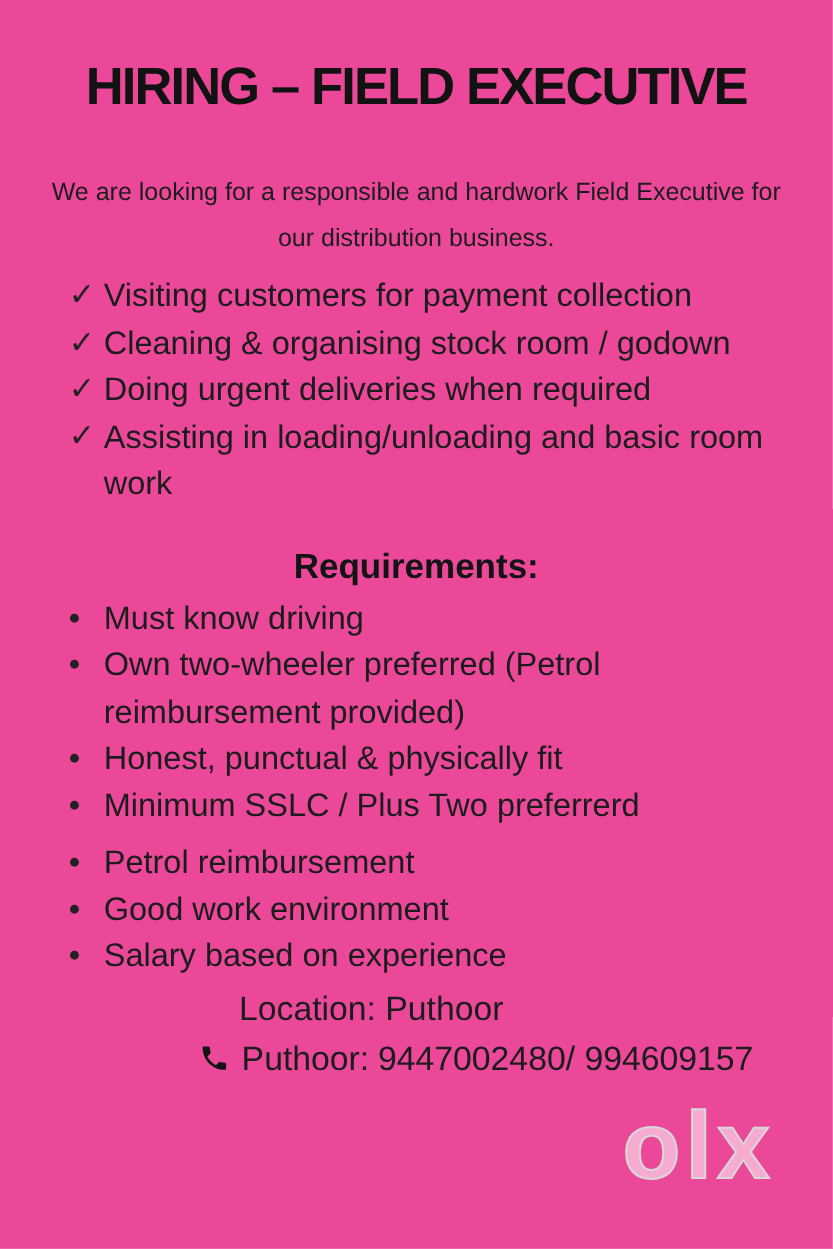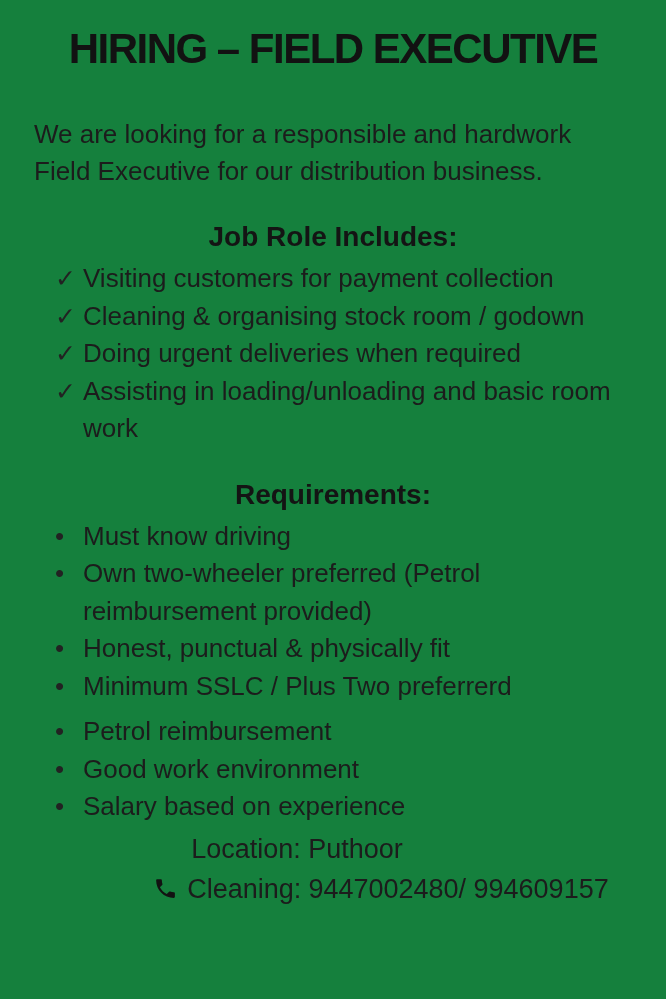--- a/index.html
+++ b/index.html
@@ -5,39 +5,40 @@
   html, body { margin: 0; padding: 0; }
   body {
     font-family: "Liberation Sans", "DejaVu Sans", sans-serif;
     background: #e9e9e9;
   }
   .poster {
     position: relative;
     width: 666px;
     height: 999px;
     margin: 0 auto;
-    background: #15803d;
+    background: #ec4899;
     color: #1c1c1c;
     overflow: hidden;
     box-sizing: border-box;
-    padding-top: 26px;
+    padding-top: 46px;
   }
   .poster-title {
     margin: 0;
     text-align: center;
     font-size: 42px;
     line-height: 46px;
     font-weight: 800;
     letter-spacing: -1.5px;
     color: #121212;
   }
   .intro {
     margin: 44px auto 0;
     max-width: 598px;
-    font-size: 26px;
+    text-align: center;
+    font-size: 20px;
     line-height: 37px;
     font-weight: 400;
   }
   .section-heading {
     margin: 0;
     text-align: center;
     font-size: 28px;
     line-height: 30px;
     font-weight: 700;
     color: #141414;
@@ -99,21 +100,20 @@
 </style>
 </head>
 <body>
 
 <div class="poster">
 
   <h1 class="poster-title">HIRING – FIELD EXECUTIVE</h1>
 
   <p class="intro">We are looking for a responsible and hardwork Field Executive for our distribution business.</p>
 
-  <h2 class="section-heading job-role">Job Role Includes:</h2>
 
   <ul class="item-list">
     <li>
       <span class="marker">✓</span>
       <span class="item-text">Visiting customers for payment collection</span>
     </li>
     <li>
       <span class="marker">✓</span>
       <span class="item-text">Cleaning &amp; organising stock room / godown</span>
     </li>
@@ -163,19 +163,24 @@
       <span class="item-text">Salary based on experience</span>
     </li>
   </ul>
 
   <div class="footer">
     <div class="location-line">Location: Puthoor</div>
     <div class="contact-line">
       <svg class="phone-icon-svg" viewBox="0 0 24 24" aria-hidden="true">
         <path fill="#121212" d="M6.62 10.79c1.44 2.83 3.76 5.14 6.59 6.59l2.2-2.2c.27-.27.67-.36 1.02-.24 1.12.37 2.33.57 3.57.57.55 0 1 .45 1 1V20c0 .55-.45 1-1 1-9.39 0-17-7.61-17-17 0-.55.45-1 1-1h3.5c.55 0 1 .45 1 1 0 1.25.2 2.45.57 3.57.11.35.03.74-.25 1.02l-2.2 2.2z"></path>
       </svg>
-      <span>Cleaning:</span>
+      <span>Puthoor:</span>
       <span>9447002480/ 994609157</span>
     </div>
   </div>
 
+  <div class="watermark">
+    <svg width="170" height="86" viewBox="0 0 170 86" aria-hidden="true">
+      <text x="4" y="66" font-family="Liberation Sans, DejaVu Sans, sans-serif" font-size="76" font-weight="800" letter-spacing="4" fill="rgba(255,255,255,0.55)" stroke="#d8d8d8" stroke-width="1.6">olx</text>
+    </svg>
+  </div>
 
 </div>
 
 </body></html>

